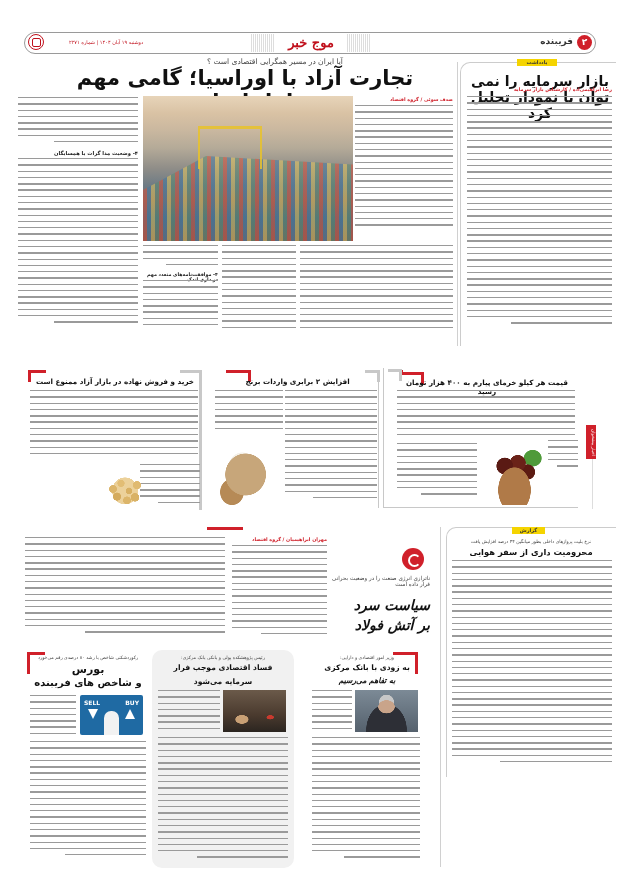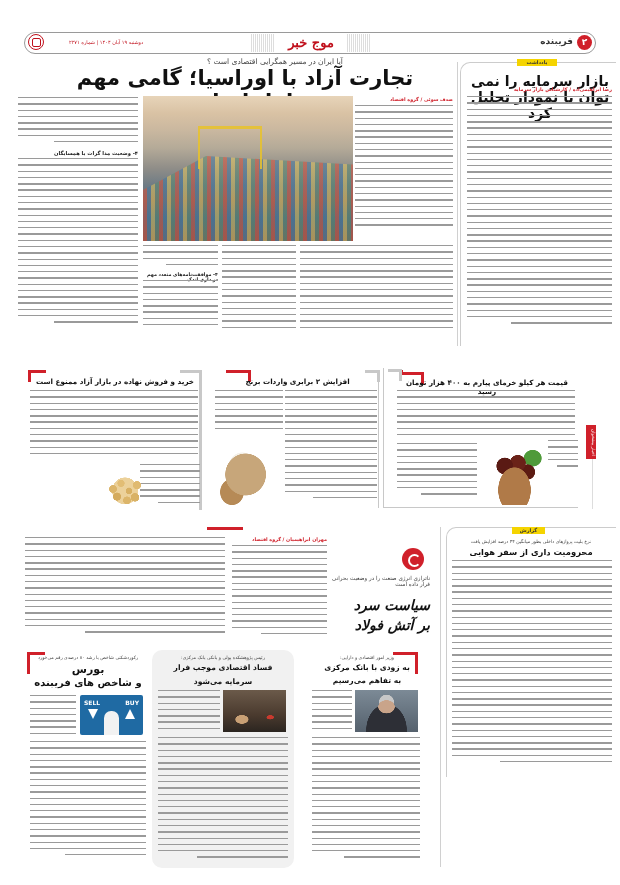--- a/index.html
+++ b/index.html
@@ -407,21 +407,21 @@
     <span class="txtline"></span>
     <span class="txtline"></span>
     <span class="txtline"></span>
     <span class="txtline"></span>
     <span class="txtline short"></span>
 </div>
 
 <div class="abs" style="left:393px; top:652px; width:25px; height:22px; border-top:3px solid #d0202a; border-right:3px solid #d0202a;"></div>
 <div class="abs sub-head" style="left:312px; top:655px; width:110px;">وزیر امور اقتصادی و دارایی:</div>
 <div class="head abs" style="left:312px; top:663px; width:110px; font-size:7.6px;">به زودی با بانک مرکزی</div>
-<div class="head abs" style="left:312px; top:676px; width:110px; font-size:7.6px;">به تفاهم می‌رسیم</div>
+<div class="head abs" style="left:312px; top:676px; width:110px; font-size:7.6px;font-style:italic;">به تفاهم می‌رسیم</div>
 <div class="abs" style="left:355px; top:690px; width:63px; height:42px; background: radial-gradient(ellipse at 50% 40%, #c9a48a 0 18%, transparent 19%), radial-gradient(ellipse at 50% 28%, #c7c7c7 0 16%, transparent 17%), radial-gradient(ellipse at 50% 95%, #2d2f36 0 45%, transparent 46%), linear-gradient(180deg,#7c8a96,#55616d);"></div>
 <div class="abs" style="left:312px; top:690px; width:40px; height:45px;">
   <span class="txtline"></span>
     <span class="txtline"></span>
     <span class="txtline"></span>
     <span class="txtline"></span>
     <span class="txtline"></span>
     <span class="txtline"></span>
     <span class="txtline"></span>
 </div>

